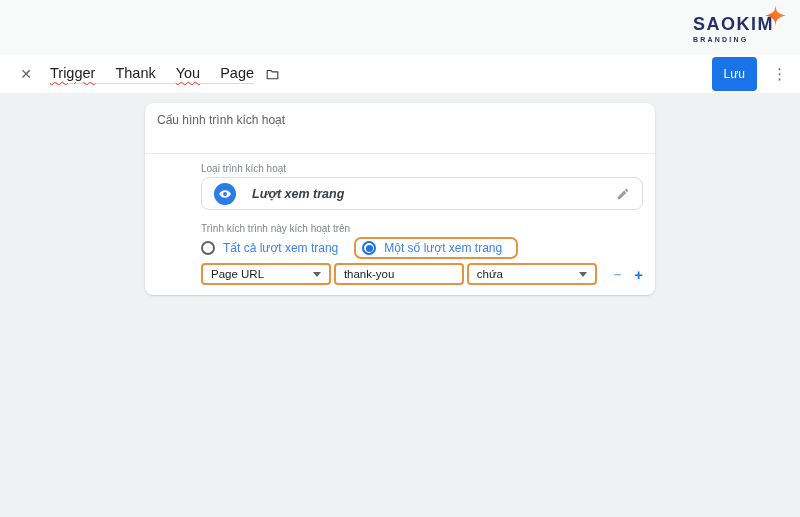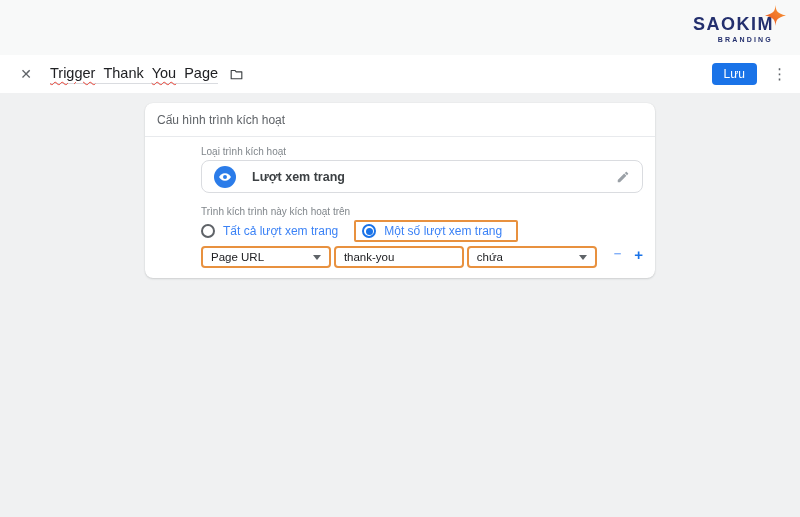--- a/index.html
+++ b/index.html
@@ -9,97 +9,97 @@
     background:#f0f1f2;
     position:relative;
     color:#202124;
   }
 
   
   .topstrip {
     position:absolute; top:0; left:0; right:0; height:55px;
     background:#f8f9f9;
   }
-  .logo { position:absolute; top:15px; right:26px; text-align:right; }
+  .logo { position:absolute; top:15px; right:26px; }
   .logo-word {
     position:relative; display:inline-block;
     font-size:18px; font-weight:bold; color:#24306e; letter-spacing:1.5px;
     line-height:1;
   }
   .logo-star { position:absolute; top:-10px; right:-12px; width:21px; height:21px; }
   .logo-tag {
     font-size:7px; font-weight:bold; letter-spacing:2.2px;
     color:#24306e; margin-top:2px; padding-right:1px;
   }
 
   
   .appbar {
     position:absolute; top:55px; left:0; right:0; height:38px;
     background:#ffffff; display:flex; align-items:center; padding:0 16px;
   }
   .close-x { font-size:14px; color:#5f6368; cursor:pointer; width:20px; text-align:center; }
   .title-field {
-    margin-left:14px; display:flex; align-items:baseline; gap:8px;
+    margin-left:14px; display:flex; align-items:baseline; gap:20px;
     font-size:14.5px; color:#202124;
     border-bottom:1px solid #dadce0; padding-bottom:2px;
   }
   .misspelled { text-decoration:underline; text-decoration-style:wavy; text-decoration-color:#e94235; text-decoration-thickness:1px; text-underline-offset:3px; }
   .folder-ic { margin-left:10px; display:flex; align-items:center; }
   .appbar-right { margin-left:auto; display:flex; align-items:center; gap:15px; }
   .save-btn {
     background:#1a73e8; color:#fff; border:none; border-radius:4px;
-    font-size:12px; font-family:inherit; height:22px; padding:0 12px;
+    font-size:12px; font-family:inherit; height:34px; padding:0 12px;
     cursor:pointer; line-height:22px;
   }
   .overflow-ic { color:#5f6368; font-size:15px; letter-spacing:0; cursor:pointer; width:12px; text-align:center; }
 
   
   .card {
     position:absolute; left:145px; top:103px; width:510px;
     background:#fff; border-radius:8px;
     box-shadow:0 1px 2px rgba(60,64,67,.18), 0 0 1px rgba(60,64,67,.12);
   }
   .card-header {
-    padding:10px 12px 9px; font-size:12px; color:#5f6368;
+    padding:10px 12px 26px; font-size:12px; color:#5f6368;
     border-bottom:1px solid #e8eaed;
   }
   .card-body { padding:9px 12px 10px;margin-left:44px; }
 
   .small-label { font-size:10px; color:#80868b; }
 
   .type-box {
     margin-top:3px; height:33px; border:1px solid #dadce0; border-radius:8px;
     display:flex; align-items:center; padding:0 12px; cursor:pointer;
   }
   .eye-badge {
     width:22px; height:22px; border-radius:50%; background:#2b7ce9;
     display:flex; align-items:center; justify-content:center; margin-right:16px;
     flex:none;
   }
-  .type-value { font-size:12.5px; font-weight:bold; color:#3c4043; }
+  .type-value { font-size:12.5px; font-weight:bold; color:#3c4043;font-style:italic; }
   .pencil-ic { margin-left:auto; display:flex; cursor:pointer; }
 
   .fires-label { margin-top:13px; }
 
   .radio-row { margin-top:3px; display:flex; align-items:center; }
   .radio-opt { display:flex; align-items:center; cursor:pointer; }
   .radio-circle {
     width:14px; height:14px; border:2px solid #5f6368; border-radius:50%;
     flex:none; display:flex; align-items:center; justify-content:center;
   }
   .radio-circle.sel { border-color:#1a73e8; }
   .radio-circle.sel::after { content:""; width:7px; height:7px; border-radius:50%; background:#1a73e8; }
   .radio-label { font-size:12px; color:#3b82f6; margin-left:8px; }
   .radio-highlight {
-    margin-left:16px; border:2px solid #e8913f; border-radius:2px;
+    margin-left:16px; border:2px solid #e8913f; border-radius:7px;
     padding:2px 14px 2px 6px; display:flex; align-items:center;
   }
 
   .cond-label { margin-top:14px; }
-  .cond-row { margin-top:4px; display:flex; align-items:flex-start; }
+  .cond-row { margin-top:4px; display:flex; align-items:center; }
   .cond-field {
     width:143px; height:22px; border:2px solid #e8913f; border-radius:4px;
     display:flex; align-items:center; padding:0 8px; font-size:11.5px;
     color:#202124; margin-right:3px; background:#fff; cursor:pointer;
   }
   .cond-field .txt { overflow:hidden; white-space:nowrap; }
   .chevron {
     margin-left:auto; width:0; height:0;
     border-left:4px solid transparent; border-right:4px solid transparent;
     border-top:5px solid #5f6368;

